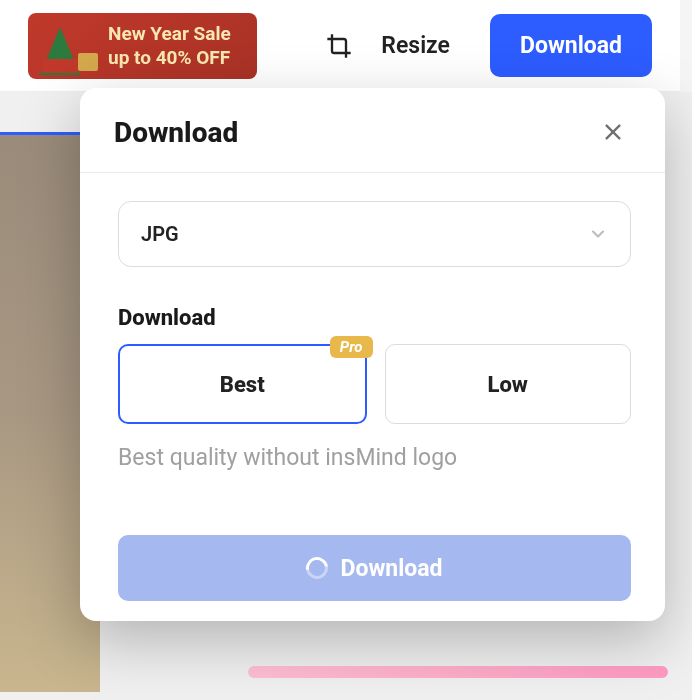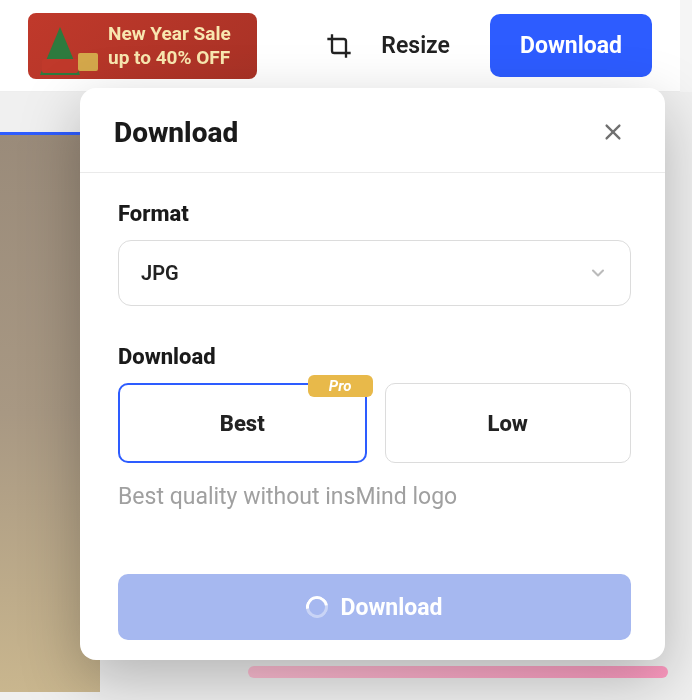--- a/index.html
+++ b/index.html
@@ -209,21 +209,21 @@
     }
     .pro-badge {
       position: absolute;
       top: -10px;
       right: -8px;
       background: #e8b94a;
       color: #fff;
       font-size: 15px;
       font-weight: 700;
       font-style: italic;
-      padding: 2px 21px;
+      padding: 2px 10px;
       border-radius: 6px;
     }
     .quality-hint {
       font-size: 23px;
       color: #a0a0a0;
       margin-bottom: 64px;
     }
     .modal-download-btn {
       width: 100%;
       height: 66px;
@@ -291,21 +291,20 @@
   <div class="modal-header">
     <div class="modal-title">Download</div>
     <div class="close-btn">
       <svg width="22" height="22" viewBox="0 0 24 24" fill="none" stroke="currentColor" stroke-width="2.5" stroke-linecap="round">
         <line x1="5" y1="5" x2="19" y2="19"></line>
         <line x1="19" y1="5" x2="5" y2="19"></line>
       </svg>
     </div>
   </div>
   <div class="modal-body">
-    <div class="section-label">Format</div>
     <div class="format-select">
       <span>JPG</span>
       <svg class="chevron-down" width="20" height="20" viewBox="0 0 24 24" fill="none" stroke="currentColor" stroke-width="2.5" stroke-linecap="round" stroke-linejoin="round">
         <polyline points="6 9 12 15 18 9"></polyline>
       </svg>
     </div>
 
     <div class="section-label">Download</div>
     <div class="quality-row">
       <div class="quality-option selected">

